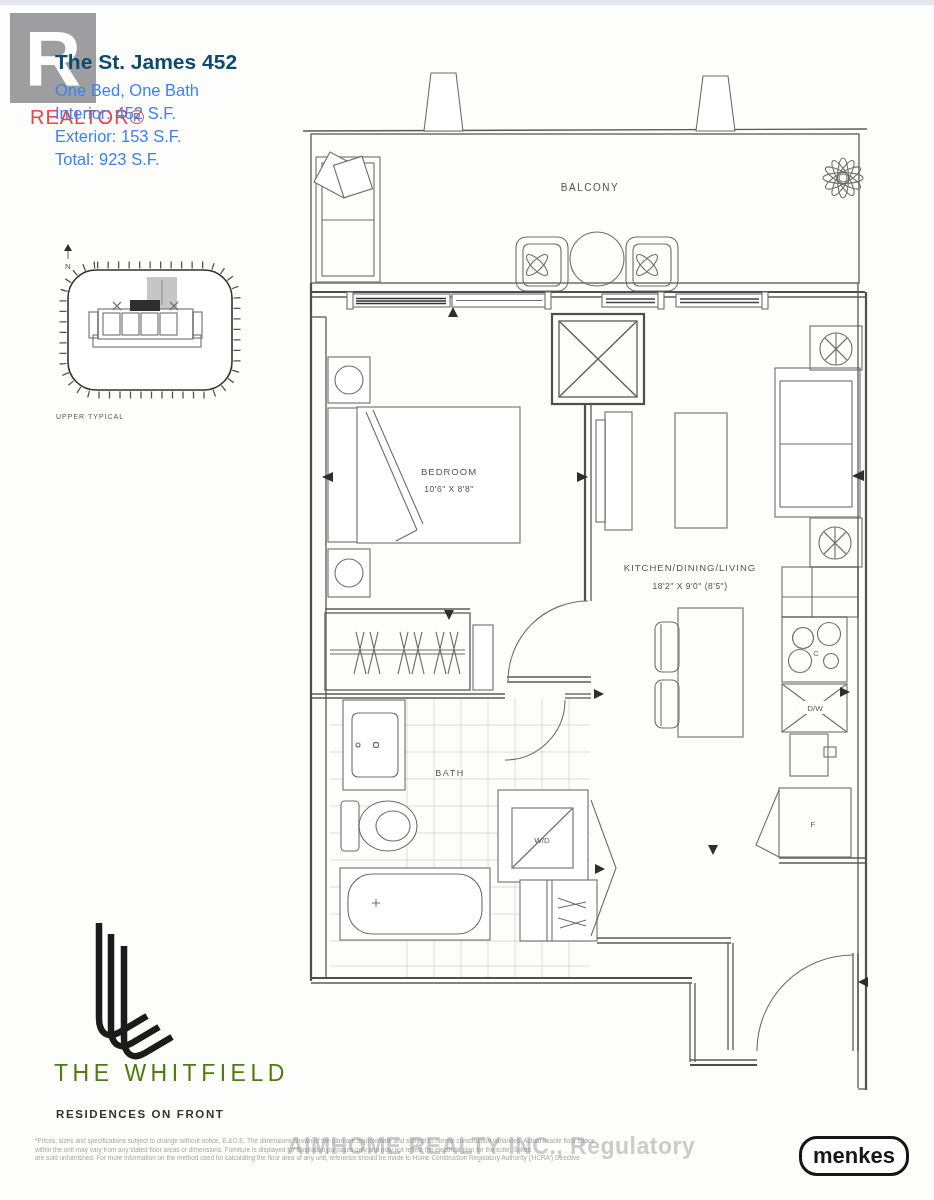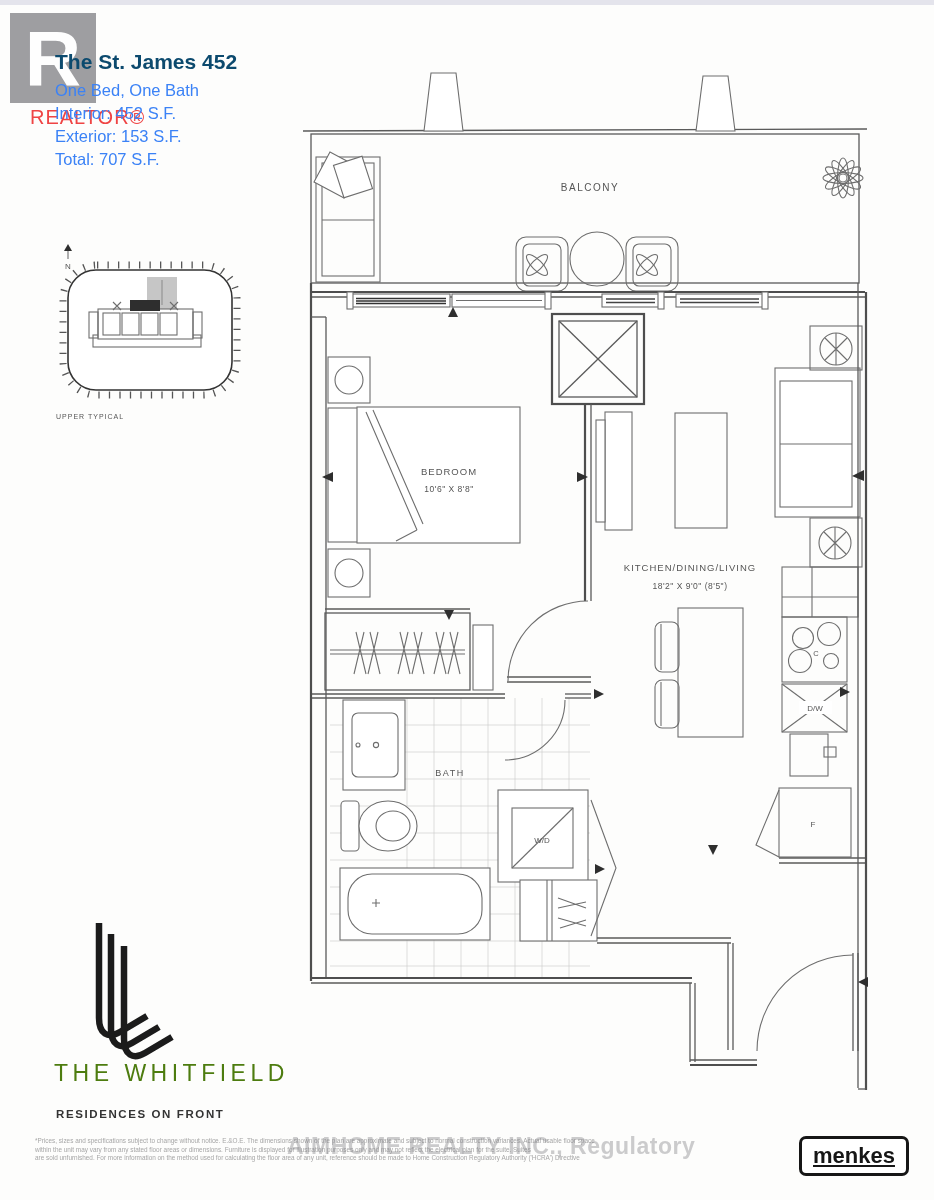--- a/index.html
+++ b/index.html
@@ -34,40 +34,40 @@
              color:#4d7c0f;font-weight:500;z-index:2;}
   .whit-tag{position:absolute;left:56px;top:1108px;font-size:11.5px;letter-spacing:1.6px;
             color:#333;font-weight:bold;z-index:2;text-align:right;}
 
   
   .aim{position:absolute;left:287px;top:1133px;font-size:23px;font-weight:bold;
        color:rgba(128,128,133,.40);letter-spacing:.5px;z-index:4;}
   .disc{position:absolute;left:35px;top:1137px;font-size:6.4px;line-height:8.6px;
         color:#a6a6a6;white-space:nowrap;z-index:3;}
   .menkes{position:absolute;left:799px;top:1136px;width:104px;height:34px;border:3.5px solid #161616;
-          border-radius:7px;display:flex;align-items:center;justify-content:center;font-size:22px;
-          font-weight:bold;color:#161616;background:#fff;z-index:4;text-decoration:underline;}
+          border-radius:18px;display:flex;align-items:center;justify-content:center;font-size:22px;
+          font-weight:bold;color:#161616;background:#fff;z-index:4;}
 </style>
 </head>
 <body>
 
 <div class="page">
   <div class="edge-top"></div>
 
   <div class="realtor-box">
     <span>R</span>
   </div>
   <div class="realtor-text">REALTOR®</div>
 
   <div class="title-block">
     <div class="unit">The St. James 452</div>
     <div class="line">One Bed, One Bath</div>
     <div class="line">Interior: 452 S.F.</div>
     <div class="line">Exterior: 153 S.F.</div>
-    <div class="line">Total: 707 S.F.</div>
+    <div class="line">Total: 923 S.F.</div>
   </div>
 
   <svg class="plan" width="934" height="1200" viewBox="0 0 934 1200">
 
     <g>
       <line x1="68" y1="249" x2="68" y2="259" class="fn"></line>
       <polygon points="64,251 72,251 68,244" class="dk"></polygon>
       <text x="68" y="269" class="lbl" font-size="8" text-anchor="middle">N</text>
       <rect x="63" y="265" width="174" height="130" rx="34" fill="none" stroke="#555" stroke-width="7" stroke-dasharray="1.3,9.2"></rect>
       <rect x="68" y="270" width="164" height="120" rx="28" fill="#fff" stroke="#333" stroke-width="1.6"></rect>

